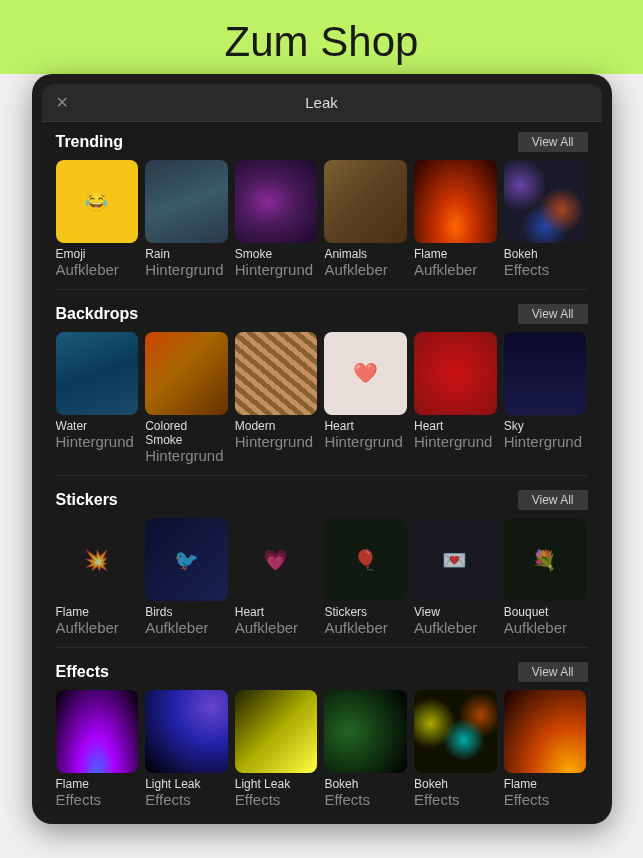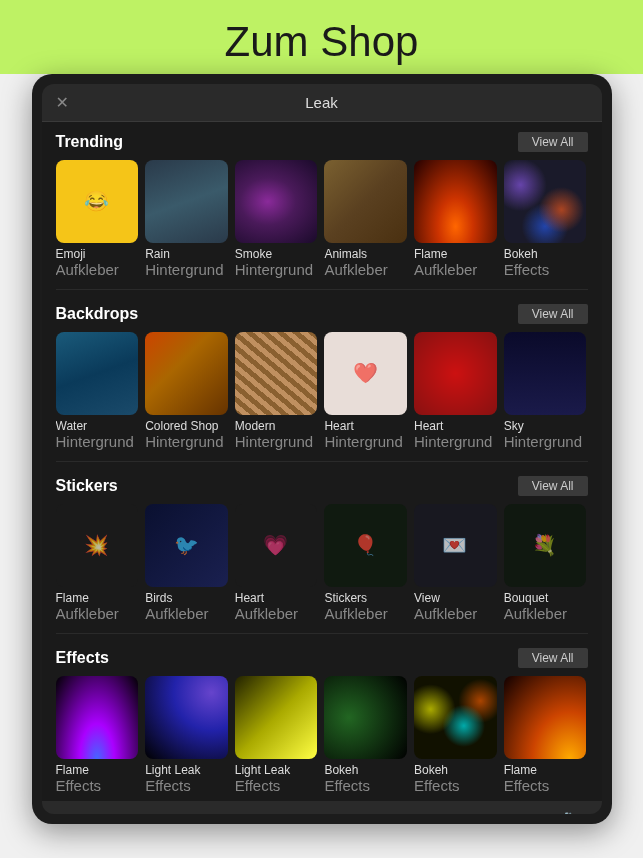--- a/index.html
+++ b/index.html
@@ -328,21 +328,21 @@
             <button class="view-all-btn">View All</button>
           </div>
           <div class="items-row">
             <div class="item-card">
               <div class="item-thumb water-blue"></div>
               <div class="item-name">Water</div>
               <div class="item-sub">Hintergrund</div>
             </div>
             <div class="item-card">
               <div class="item-thumb colored-smoke-bg"></div>
-              <div class="item-name">Colored Shop</div>
+              <div class="item-name">Colored Smoke</div>
               <div class="item-sub">Hintergrund</div>
             </div>
             <div class="item-card">
               <div class="item-thumb modern-stripe"></div>
               <div class="item-name">Modern</div>
               <div class="item-sub">Hintergrund</div>
             </div>
             <div class="item-card">
               <div class="item-thumb heart-white">
                 <div class="thumb-inner">❤️</div>

